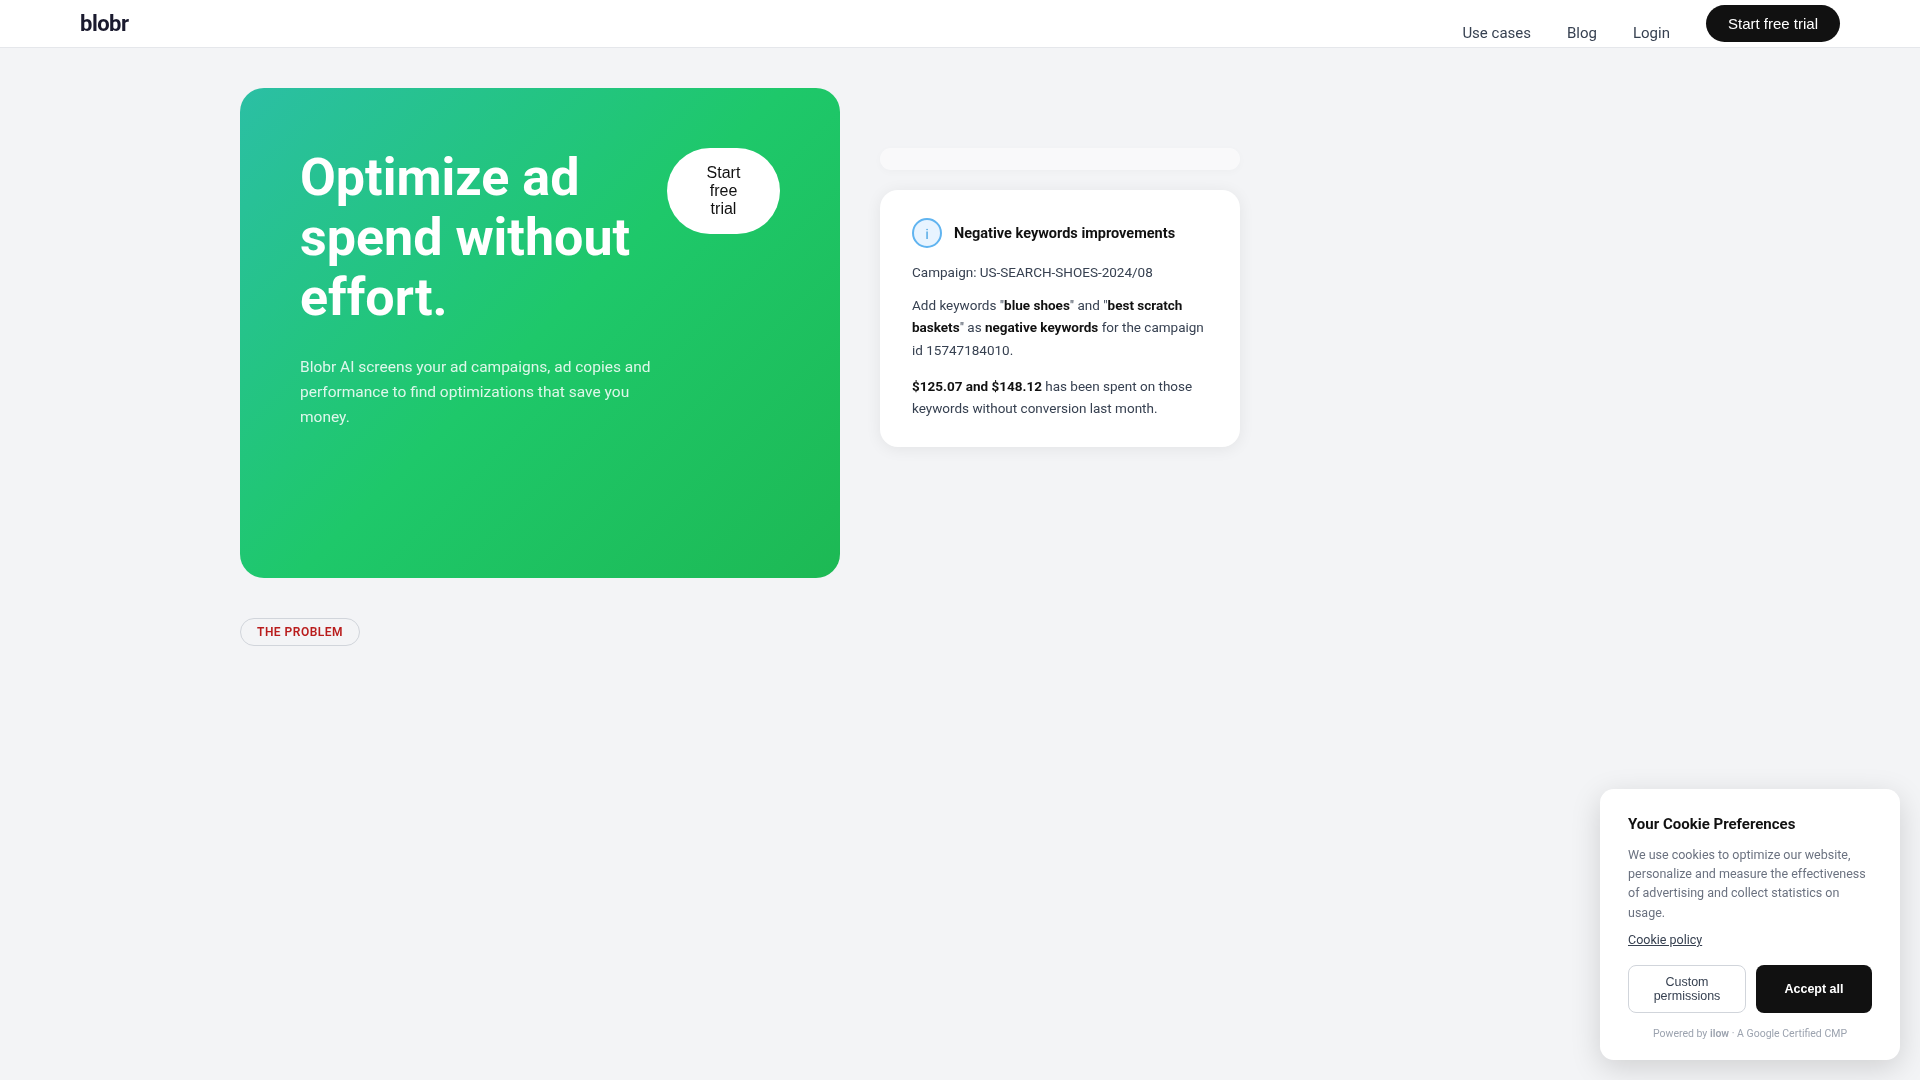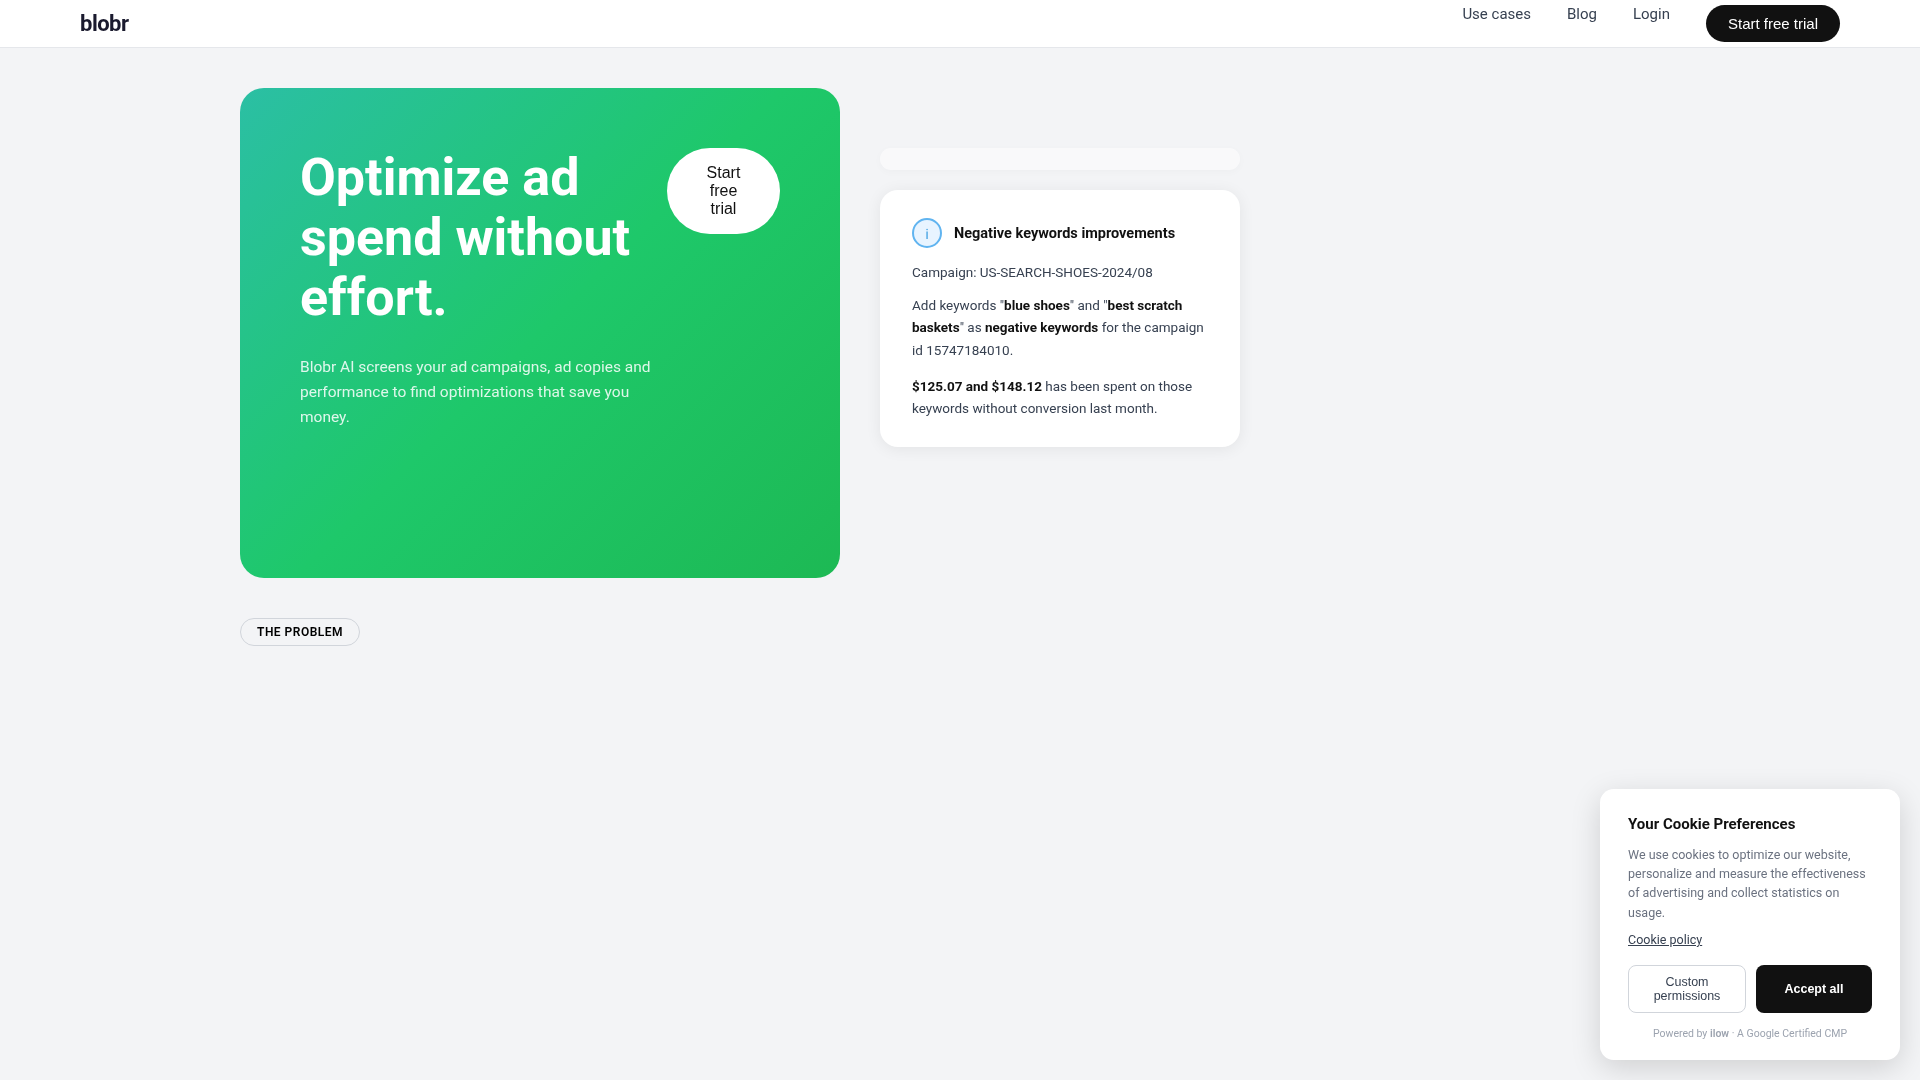--- a/index.html
+++ b/index.html
@@ -25,21 +25,21 @@
       border-bottom: 1px solid #e5e7eb;
     }
     .navbar-logo {
       font-size: 22px;
       font-weight: 700;
       color: #1a1a2e;
       letter-spacing: -0.5px;
     }
     .navbar-links {
       display: flex;
-      align-items: flex-start;
+      align-items: flex-end;
       gap: 36px;
     }
     .navbar-link {
       font-size: 15px;
       color: #374151;
       text-decoration: none;
       font-weight: 400;
     }
     .btn-start-trial-nav {
       background: #111;
@@ -173,21 +173,21 @@
       margin: 0 auto;
       padding: 40px 80px 0 80px;
     }
     .problem-badge {
       display: inline-block;
       border: 1.5px solid #d1d5db;
       border-radius: 20px;
       padding: 6px 16px;
       font-size: 12px;
       font-weight: 600;
-      color: #000000;
+      color: #b91c1c;
       letter-spacing: 0.5px;
       margin-bottom: 22px;
     }
     .problem-title {
       font-size: 38px;
       font-weight: 700;
       color: #111;
       line-height: 1.2;
       max-width: 560px;
       margin-bottom: 22px;

